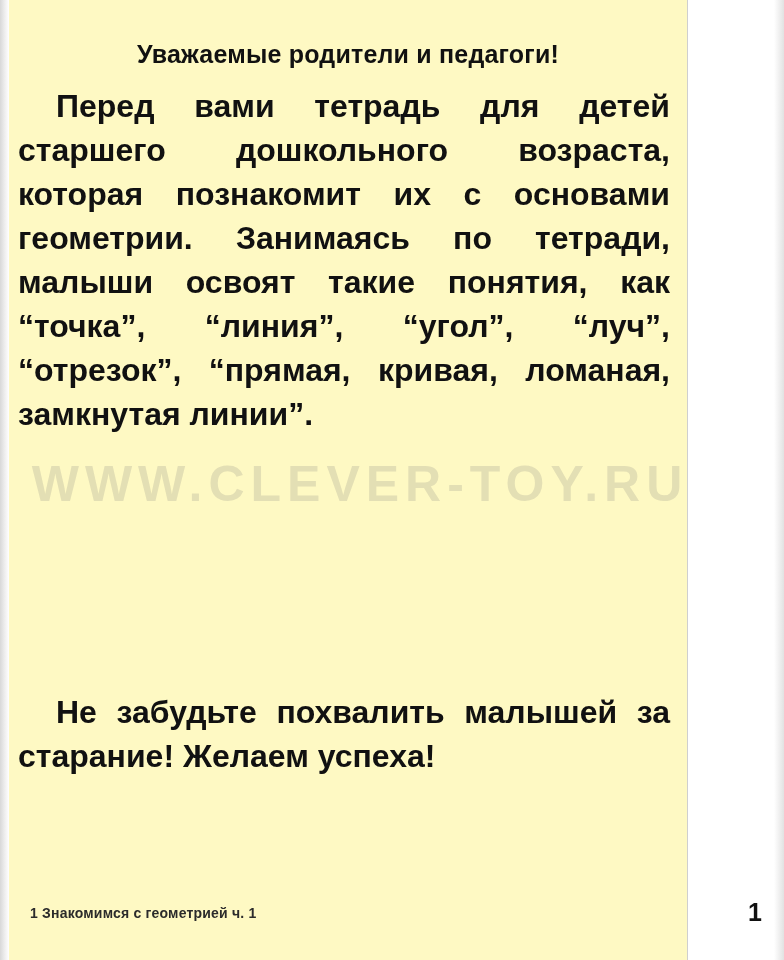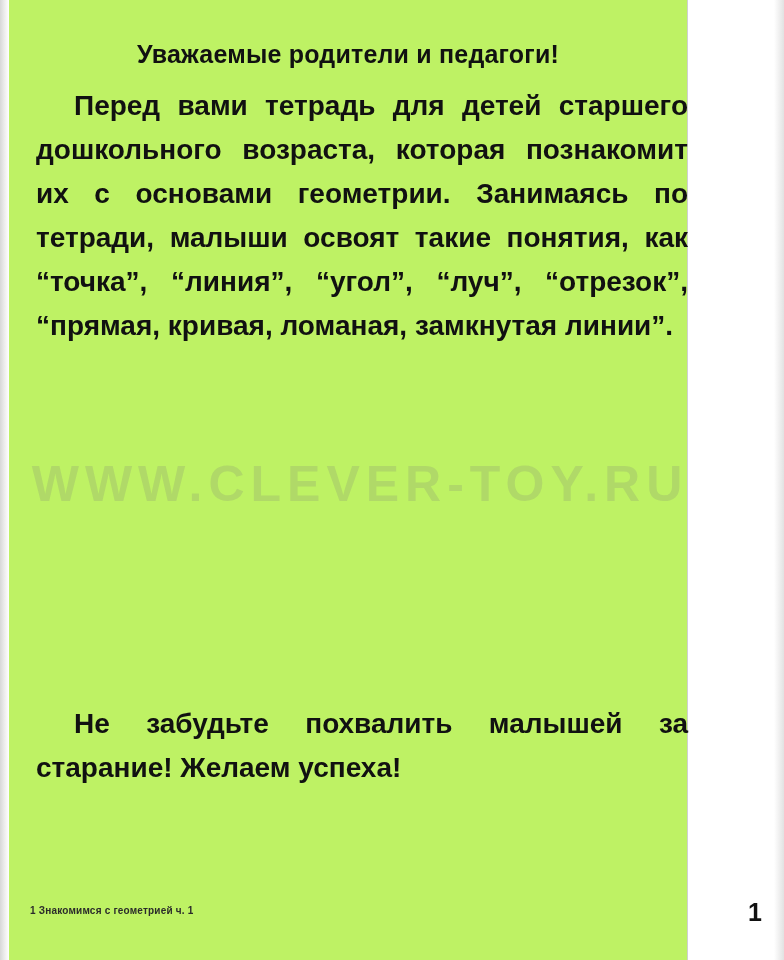--- a/index.html
+++ b/index.html
@@ -10,21 +10,21 @@
     width: 784px;
     height: 960px;
     background: #ffffff;
     font-family: "Liberation Sans", sans-serif;
     overflow: hidden;
   }
   .page {
     position: relative;
     width: 784px;
     height: 960px;
-    background: #bef264;
+    background: #fef9c3;
     box-sizing: border-box;
   }
   
   .edge-left {
     position: absolute;
     left: 0;
     top: 0;
     width: 9px;
     height: 960px;
     background: linear-gradient(to right, #d8d8d8 0%, #efefef 55%, #ffffff 100%);
@@ -59,53 +59,53 @@
     left: 0;
     width: 660px;
     text-align: center;
     font-size: 25px;
     font-weight: bold;
     color: #111111;
     letter-spacing: 0.2px;
   }
   .para {
     position: absolute;
-    left: 18px;
+    left: 0;
     width: 652px;
-    font-size: 28px;
+    font-size: 32px;
     font-weight: bold;
     color: #111111;
     line-height: 44px;
     text-align: justify;
     text-indent: 38px;
     -webkit-hyphens: none;
     hyphens: none;
   }
   #para1 { top: 84px; }
   #para2 { top: 362px; }
   #para3 { top: 598px; letter-spacing: 0px; }
-  #para4 { top: 690px; margin-top: 12px; }
+  #para4 { top: 690px; }
   .watermark {
     position: absolute;
     left: 10px;
     top: 455px;
     width: 700px;
     text-align: center;
     font-size: 50px;
     font-weight: bold;
     letter-spacing: 6px;
     color: rgba(120,120,120,0.20);
     pointer-events: none;
     white-space: nowrap;
   }
   .footer-note {
     position: absolute;
     left: 30px;
     top: 905px;
-    font-size: 10px;
+    font-size: 14px;
     font-weight: bold;
     color: #2b2b2b;
     letter-spacing: 0.2px;
   }
   .page-number {
     position: absolute;
     right: 22px;
     top: 898px;
     font-size: 25px;
     font-weight: bold;

